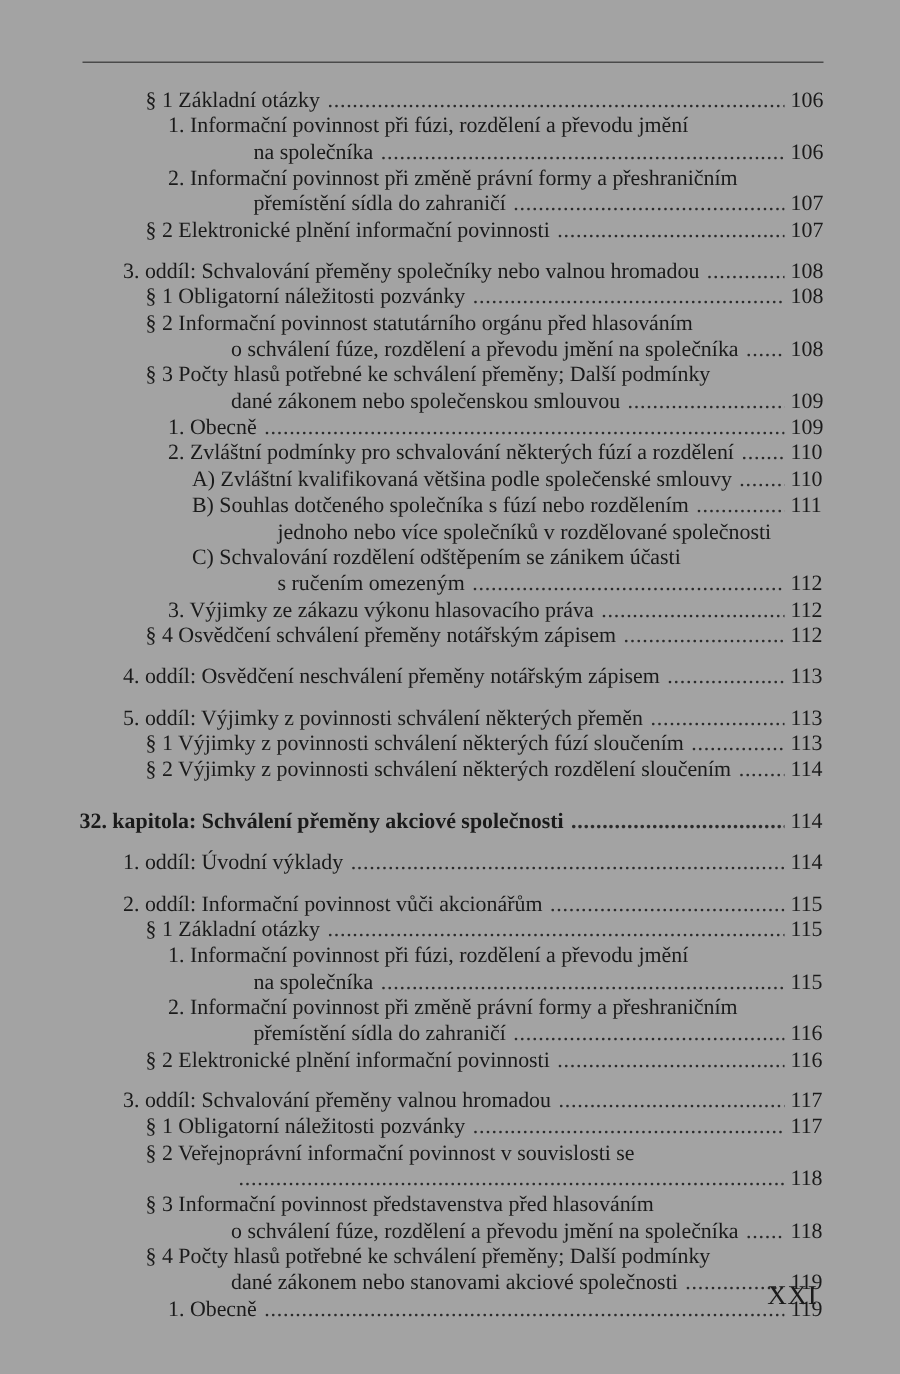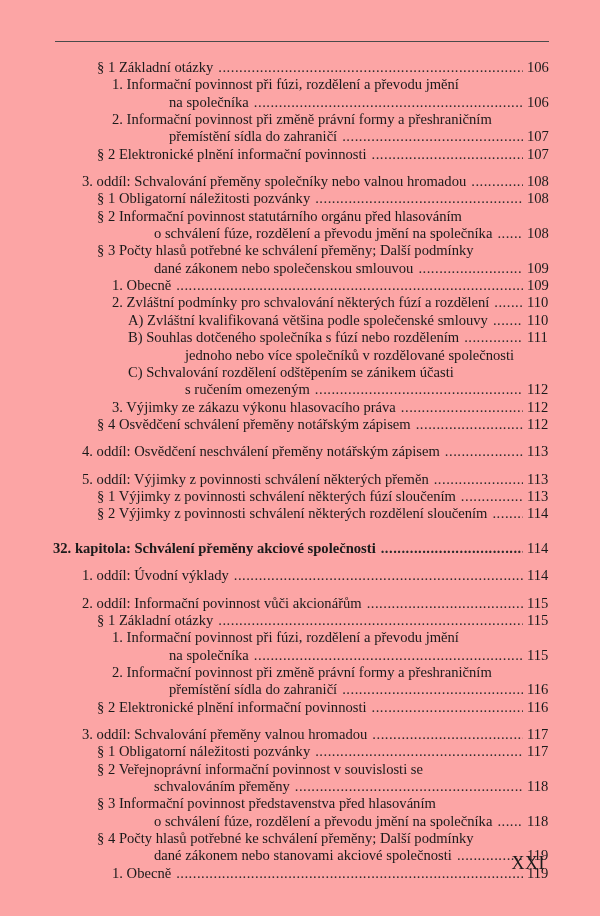--- a/index.html
+++ b/index.html
@@ -5,21 +5,21 @@
     html, body { margin: 0; padding: 0; }
     body {
       width: 600px; height: 916px; overflow: hidden;
       background: #ffffff;
       font-family: "Liberation Serif", "DejaVu Serif", serif;
       color: #1a1a1a;
       position: relative;
     }
     .page {
       position: absolute; left: 0; top: 0; width: 600px; height: 916px;
-      background: #fca5a5;
+      background: #a3a3a3;
     }
     .top-rule {
       position: absolute; left: 55px; top: 41px; width: 494px; height: 0;
       border-top: 1px solid #4a4a4a;
     }
     .toc {
       position: absolute; left: 53px; top: 59px; width: 496px;
       font-size: 14.6px; line-height: 17.35px;
     }
     .entry { position: relative; }
@@ -273,21 +273,20 @@
           <span class="txt">§ 1 Obligatorní náležitosti pozvánky</span>
           <span class="dots"></span>
           <span class="pg">117</span>
         </div>
       </div>
       <div class="entry lvl2">
         <div class="line">
           <span class="txt">§ 2 Veřejnoprávní informační povinnost v souvislosti se</span>
         </div>
         <div class="line cont1">
-          <span class="txt">schvalováním přeměny</span>
           <span class="dots"></span>
           <span class="pg">118</span>
         </div>
       </div>
       <div class="entry lvl2">
         <div class="line">
           <span class="txt">§ 3 Informační povinnost představenstva před hlasováním</span>
         </div>
         <div class="line cont1">
           <span class="txt">o schválení fúze, rozdělení a převodu jmění na společníka</span>

